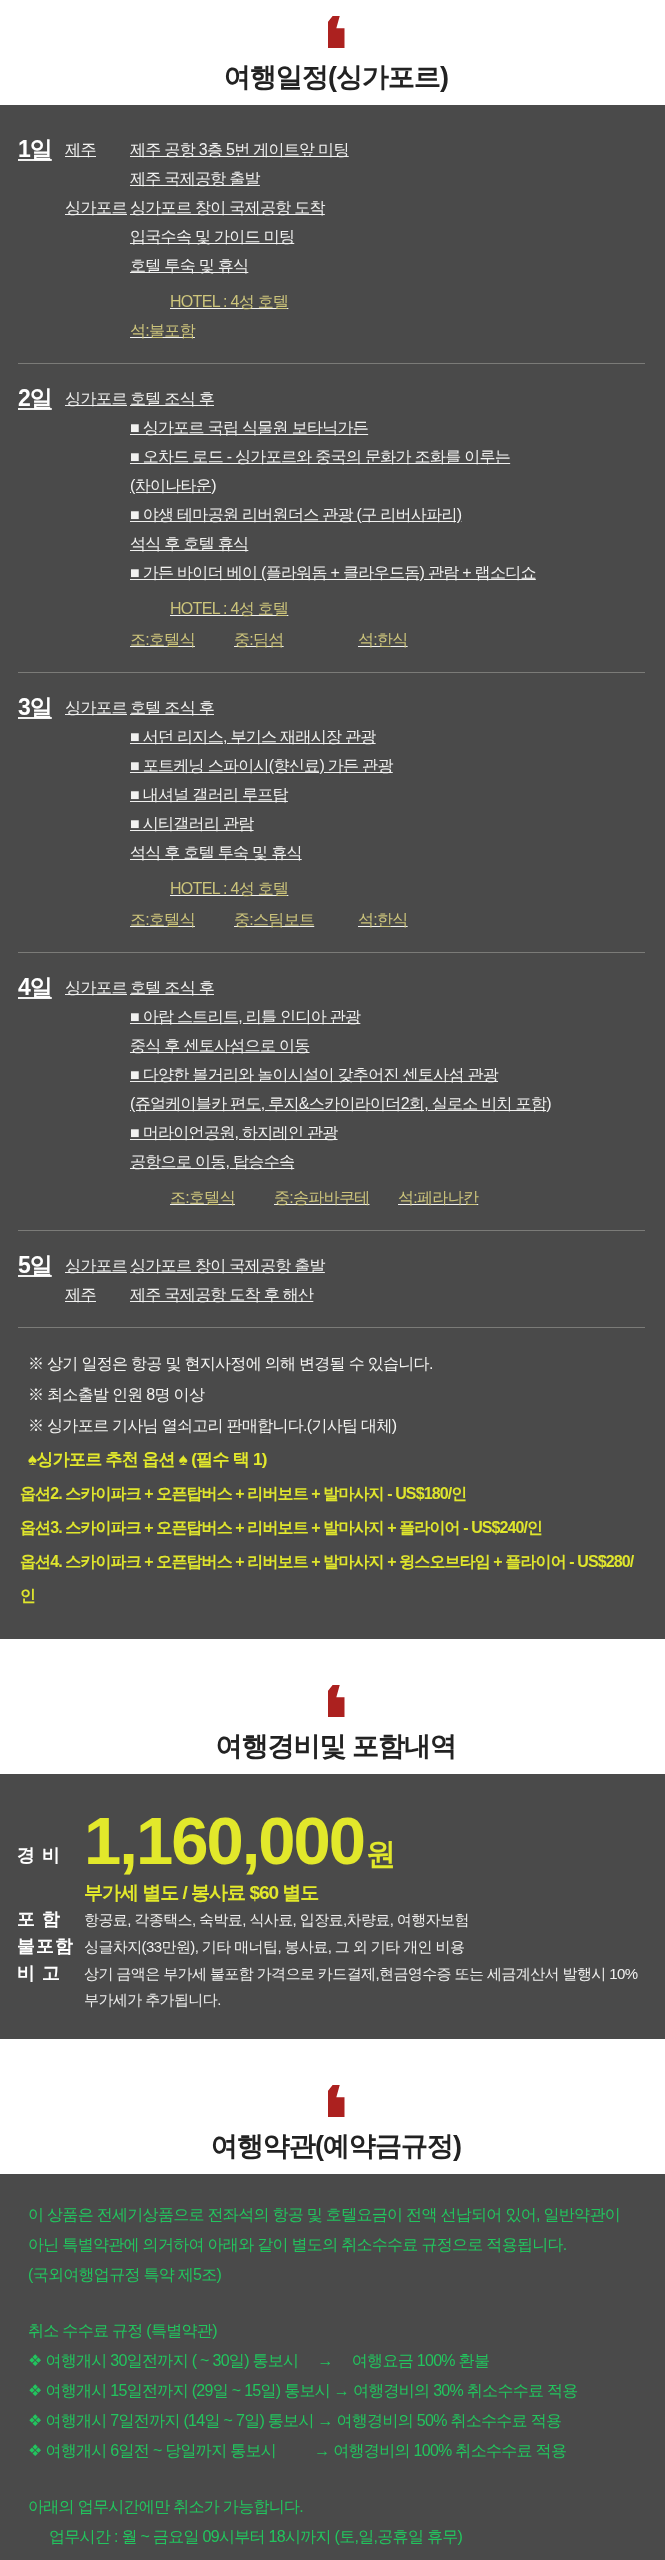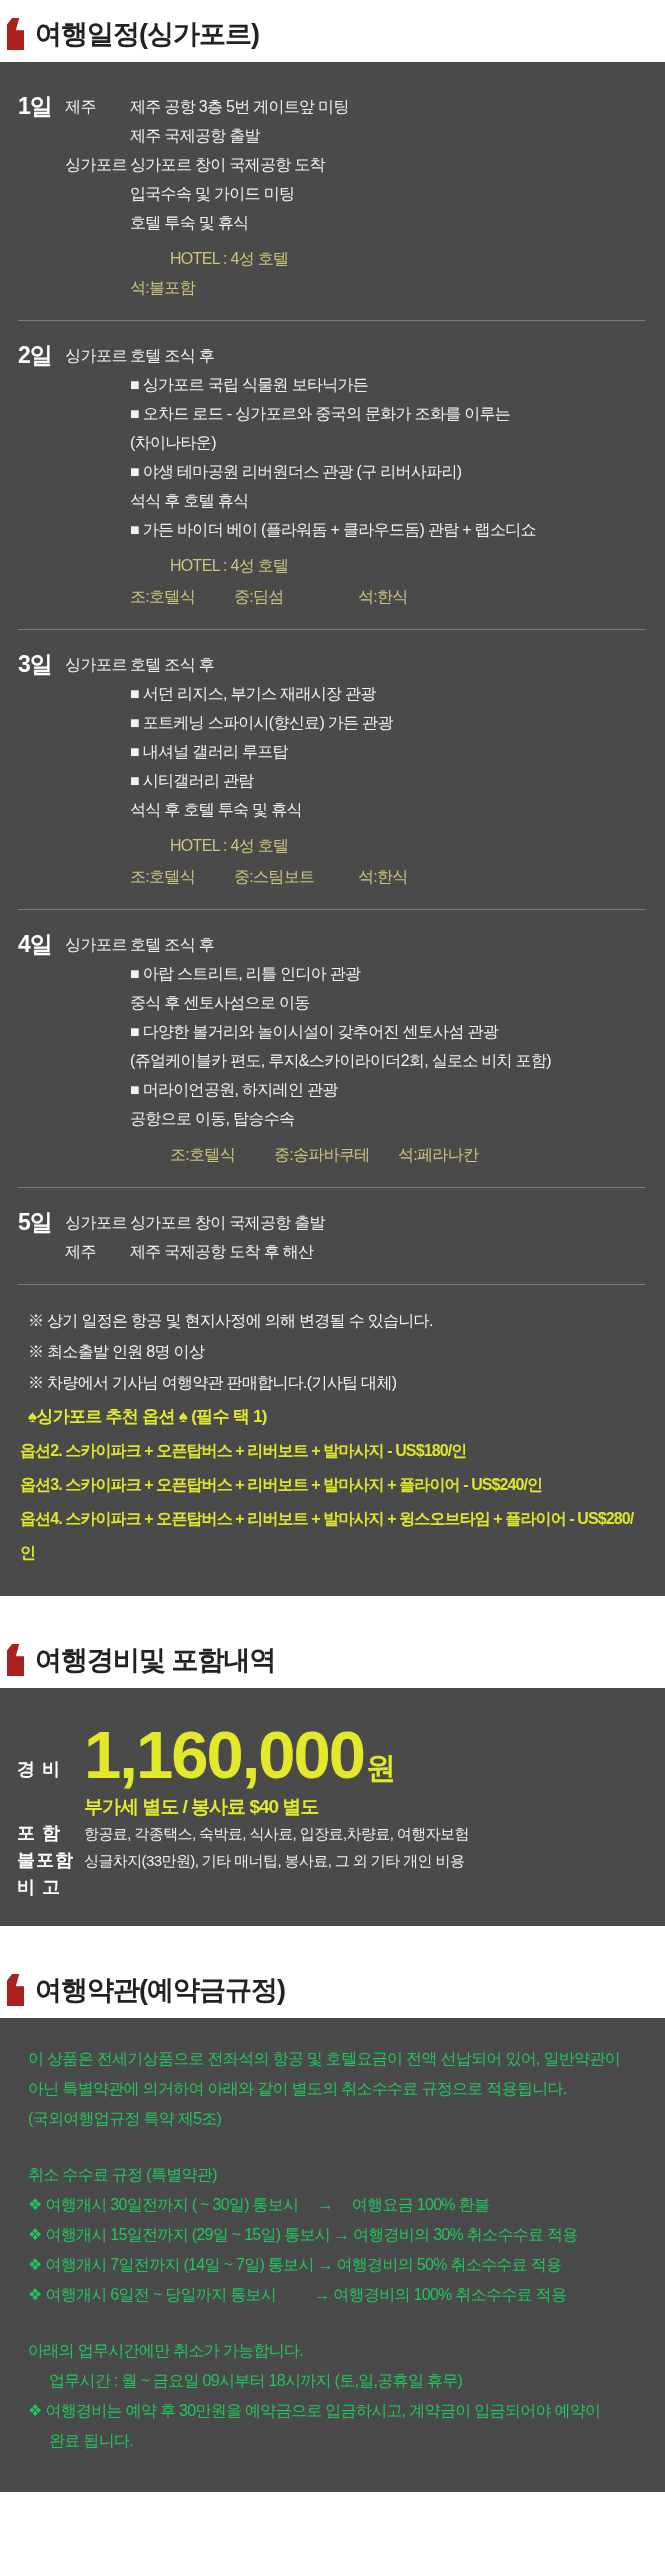--- a/index.html
+++ b/index.html
@@ -5,35 +5,35 @@
   * { box-sizing: border-box; margin: 0; padding: 0; }
   html, body { background: #ffffff; }
   body {
     width: 665px;
     font-family: "Liberation Sans", sans-serif;
     color: #1f1f1f;
   }
   .page { width: 665px; }
 
   
-  .sec-hdr { display: flex; align-items: center; gap: 11px; padding: 16px 0 10px 7px; }
+  .sec-hdr { display: flex; align-items: center; gap: 11px; padding: 16px 0 10px 7px; flex-direction: column; }
   .sec-hdr.sub { padding-top: 46px; }
   .quote-icon {
     width: 17px; height: 32px; background: #ac211f; flex: 0 0 auto;
     clip-path: polygon(0% 100%, 0% 20%, 30% 0%, 72% 0%, 52% 38%, 100% 38%, 100% 100%);
   }
   .sec-title { font-size: 27px; font-weight: 800; color: #222222; letter-spacing: -1px; }
 
   
   .panel { background: #4a4a4a; width: 665px; color: #f1f1f0; }
   .panel.itin { padding: 28px 20px 26px 18px; }
 
   .day-block { border-bottom: 1px solid #7b7b78; padding: 20px 0 18px 0; }
   .day-block:first-child { padding-top: 2px; }
-  .entry { display: flex; align-items: flex-start; }
+  .entry { display: flex; align-items: flex-start; text-decoration: underline; }
   .day-cell { width: 47px; flex: 0 0 auto; font-size: 23px; font-weight: 700; color: #ffffff; line-height: 29px; letter-spacing: -1px; }
   .place-cell { width: 65px; flex: 0 0 auto; font-size: 16px; color: #f1f1f0; line-height: 29px; letter-spacing: -0.5px; }
   .content-cell { flex: 1; }
   .line { font-size: 16px; line-height: 29px; color: #f1f1f0; letter-spacing: -0.7px; }
   .line.gold { color: #cdc57c; }
   .line.gap { margin-top: 7px; margin-left: 40px; }
   .meals { display: flex; margin-top: 2px; }
   .meals span { color: #cdc57c; font-size: 16px; line-height: 29px; letter-spacing: -0.7px; }
   .meals span:nth-child(1) { width: 104px; }
   .meals span:nth-child(2) { width: 124px; }
@@ -168,21 +168,21 @@
             <div class="place-cell">제주</div>
             <div class="content-cell">
               <div class="line">제주 국제공항 도착 후 해산</div>
             </div>
           </div>
         </div>
       </div>
     <div class="notes" id="notes">
         <div class="note-line">※ 상기 일정은 항공 및 현지사정에 의해 변경될 수 있습니다.</div>
         <div class="note-line">※ 최소출발 인원 8명 이상</div>
-        <div class="note-line">※ 차량에서 기사님 여행약관 판매합니다.(기사팁 대체)</div>
+        <div class="note-line">※ 싱가포르 기사님 열쇠고리 판매합니다.(기사팁 대체)</div>
       </div>
     <div class="opt-hdr">♠싱가포르 추천 옵션 ♠ (필수 택 1)</div>
     <div id="options">
         <div class="option-line">옵션2. 스카이파크 + 오픈탑버스 + 리버보트 + 발마사지 -  US$180/인</div>
         <div class="option-line">옵션3. 스카이파크 + 오픈탑버스 + 리버보트 + 발마사지 + 플라이어 -  US$240/인</div>
         <div class="option-line">옵션4. 스카이파크 + 오픈탑버스 + 리버보트 + 발마사지 + 윙스오브타임 + 플라이어 -  US$280/인</div>
       </div>
   </div>
 
   <div class="sec-hdr sub">
@@ -190,34 +190,35 @@
     <div class="sec-title">여행경비및 포함내역</div>
   </div>
 
   <div class="panel cost">
     <div class="cost-row first">
       <div class="cost-label">경 비</div>
       <div class="price-wrap">
         <div class="price-line">
           <span class="price">1,160,000</span><span class="won">원</span>
         </div>
-        <div class="price-sub">부가세 별도 / 봉사료 $40 별도</div>
+        <div class="price-sub">부가세 별도 / 봉사료 $60 별도</div>
       </div>
     </div>
     <div id="cost-rows">
         <div class="cost-row">
           <div class="cost-label">포 함</div>
           <div class="cost-text">항공료, 각종택스, 숙박료, 식사료, 입장료,차량료, 여행자보험</div>
         </div>
         <div class="cost-row">
           <div class="cost-label">불포함</div>
           <div class="cost-text">싱글차지(33만원), 기타 매너팁, 봉사료, 그 외 기타 개인 비용</div>
         </div>
         <div class="cost-row">
           <div class="cost-label">비 고</div>
+          <div class="cost-text">상기 금액은 부가세 불포함 가격으로 카드결제,현금영수증 또는 세금계산서 발행시 10% 부가세가 추가됩니다.</div>
         </div>
       </div>
   </div>
 
   <div class="sec-hdr sub">
     <span class="quote-icon"></span>
     <div class="sec-title">여행약관(예약금규정)</div>
   </div>
 
   <div class="panel terms" id="terms-panel">

